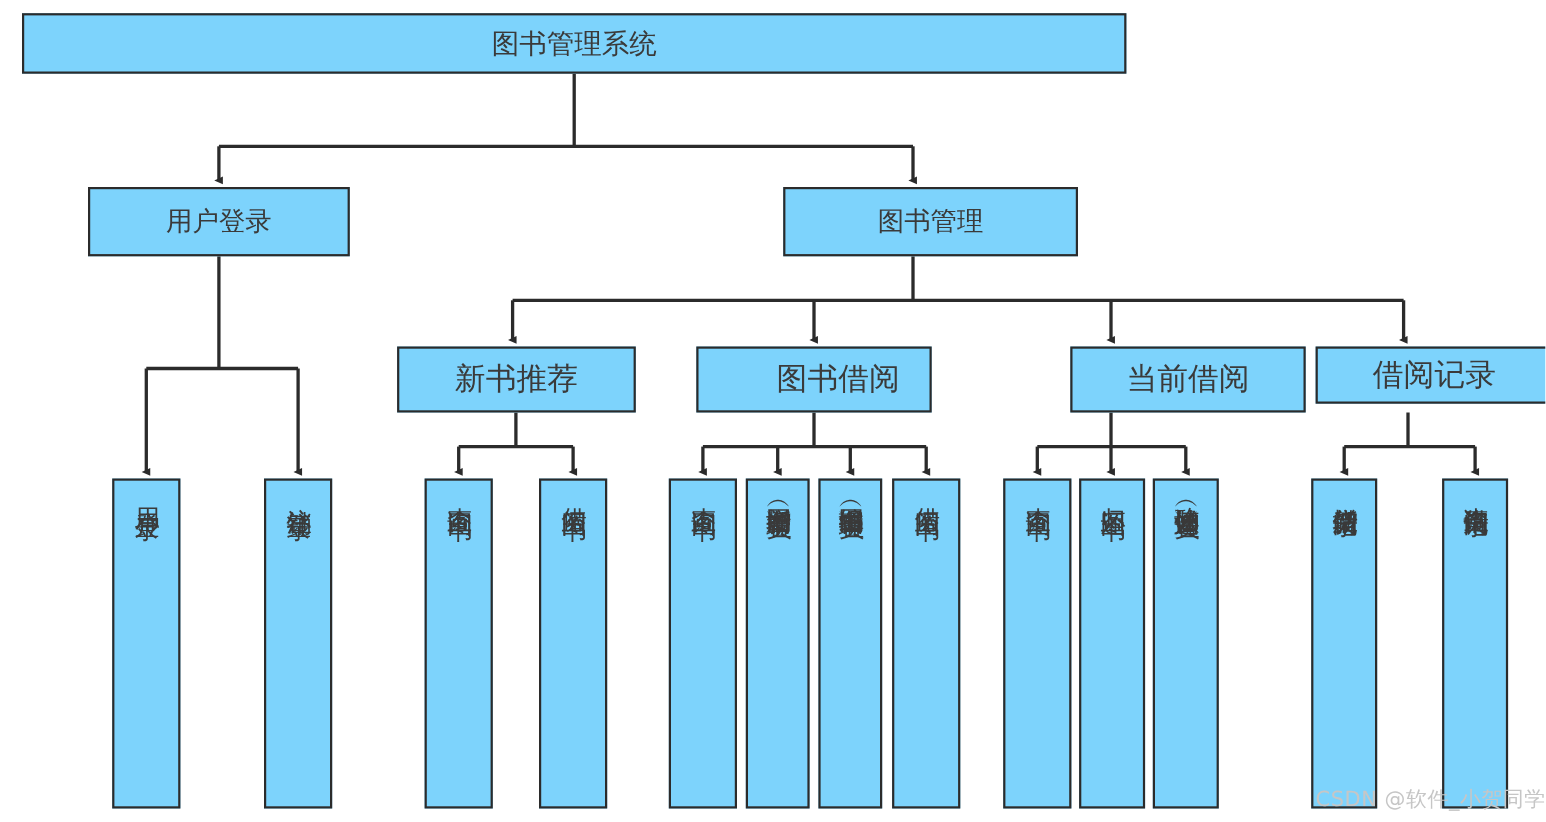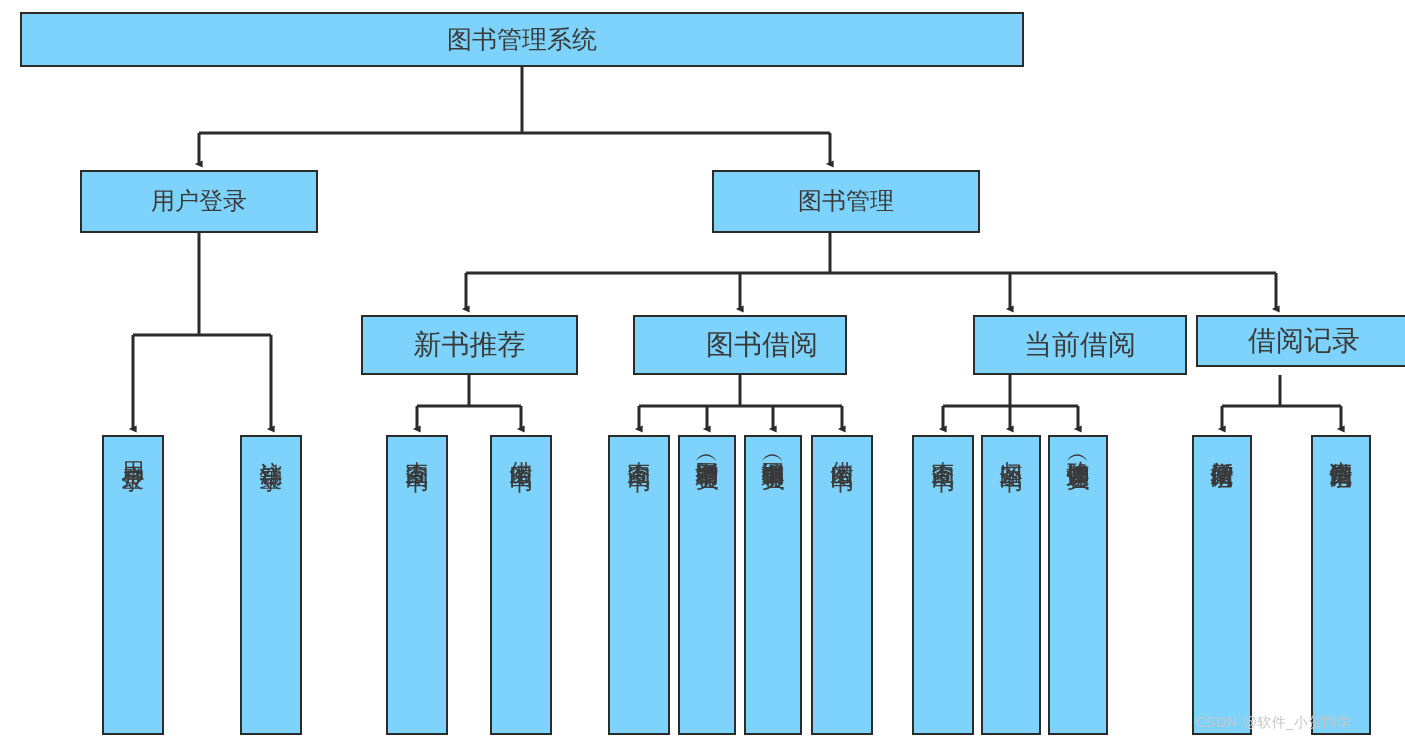--- a/index.html
+++ b/index.html
@@ -63,21 +63,21 @@
     white-space: nowrap;
     max-height: 292px;
   }
   .node.leaf.tall .node-label {
     max-height: 294px;
     letter-spacing: 1px;
   }
   .watermark {
     position: absolute;
     color: #c6c6c6;
-    font-size: 14px;
+    font-size: 19px;
     letter-spacing: 0.5px;
     white-space: nowrap;
     z-index: 6;
     pointer-events: none;
   }
 </style>
 </head>
 <body>
 
 <div id="diagram-root">

